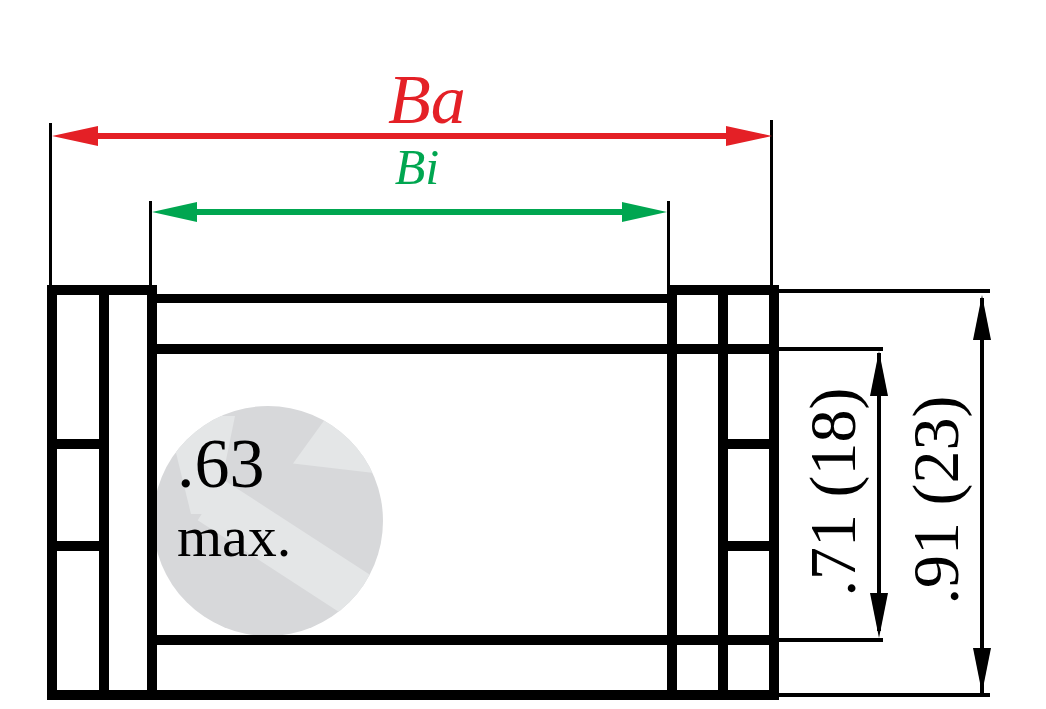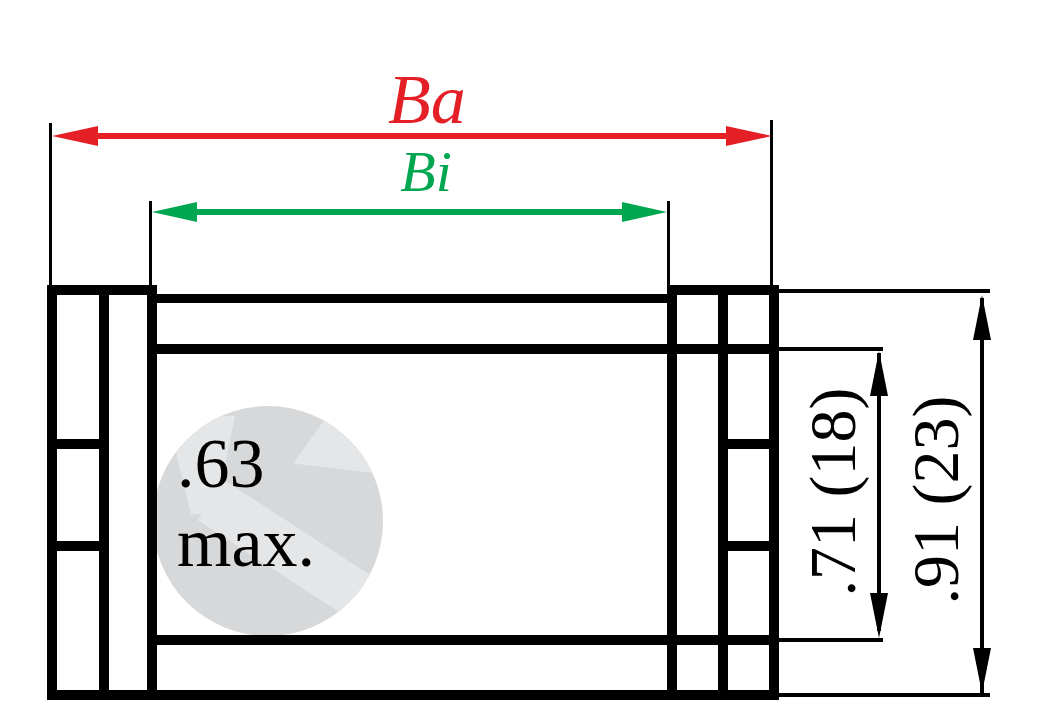--- a/index.html
+++ b/index.html
@@ -47,21 +47,21 @@
   </div>
 
   <div>
     <div class="thin" style="left:149px; top:153px; width:3px; height:88px;"></div>
     <div class="thin" style="left:667px; top:153px; width:3px; height:88px;"></div>
     <div>
       <div style="position:absolute; left:195px; top:161px; width:429px; height:6px; background:var(--bi-color,#00a650);"></div>
       <div class="head" style="left:152px; top:154px; border-top:10px solid transparent; border-bottom:10px solid transparent; border-right:45px solid var(--bi-color,#00a650);"></div>
       <div class="head" style="left:622px; top:154px; border-top:10px solid transparent; border-bottom:10px solid transparent; border-left:45px solid var(--bi-color,#00a650);"></div>
     </div>
-    <div class="lbl" style="left:326px; top:90px; width:200px; text-align:center; font-size:58px; font-style:italic; color:var(--bi-color,#00a650);">Bi</div>
+    <div class="lbl" style="left:317px; top:90px; width:200px; text-align:center; font-size:50px; font-style:italic; color:var(--bi-color,#00a650);">Bi</div>
   </div>
 
   <div>
 
     <div class="ln" style="left:47px;  top:237px; width:10px; height:415px;"></div>
     <div class="ln" style="left:99px;  top:237px; width:10px; height:415px;"></div>
     <div class="ln" style="left:147px; top:237px; width:10px; height:415px;"></div>
     <div class="ln" style="left:667px; top:237px; width:10px; height:415px;"></div>
     <div class="ln" style="left:718px; top:237px; width:10px; height:415px;"></div>
     <div class="ln" style="left:769px; top:237px; width:10px; height:415px;"></div>
@@ -80,21 +80,21 @@
     <div class="thin" style="left:779px; top:299px; width:104px; height:4px;"></div>
 
     <div class="ln" style="left:147px; top:587px; width:632px; height:10px;"></div>
     <div class="thin" style="left:779px; top:590px; width:104px; height:4px;"></div>
     <div class="ln" style="left:47px; top:642px; width:732px; height:10px;"></div>
     <div class="thin" style="left:779px; top:645px; width:211px; height:4px;"></div>
   </div>
 
   <div>
     <div class="lbl" style="left:177px; top:376px; font-size:70px;">.63</div>
-    <div class="lbl" style="left:177px; top:455px; font-size:70px;">max.</div>
+    <div class="lbl" style="left:177px; top:455px; font-size:58px;">max.</div>
   </div>
 
   <div>
     <div class="thin" style="left:877px; top:305px; width:4px; height:278px;"></div>
     <div class="head" style="left:870px; top:303px; border-left:9px solid transparent; border-right:9px solid transparent; border-bottom:45px solid #000;"></div>
     <div class="head" style="left:870px; top:545px; border-left:9px solid transparent; border-right:9px solid transparent; border-top:45px solid #000;"></div>
     <div class="lbl rot" style="left:708px; top:411px; width:250px; height:66px; font-size:66px; line-height:66px;">.71 (18)</div>
   </div>
 
   <div>

